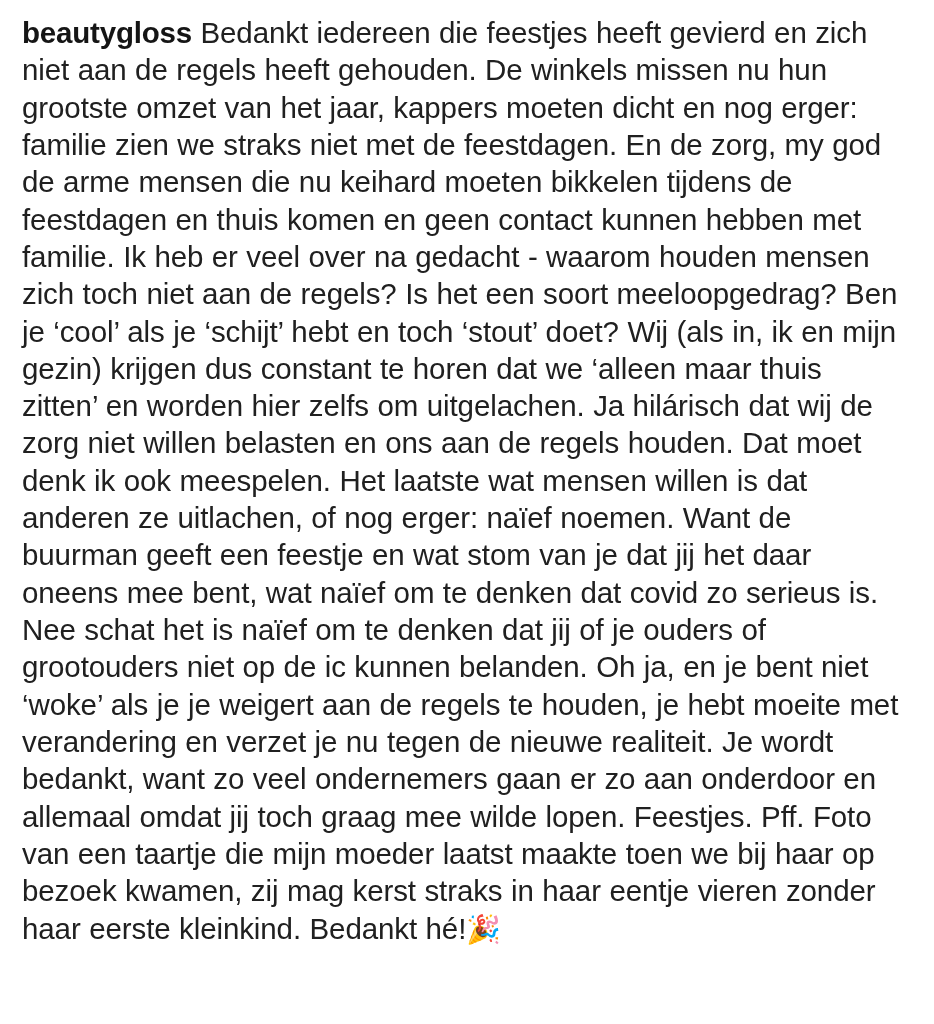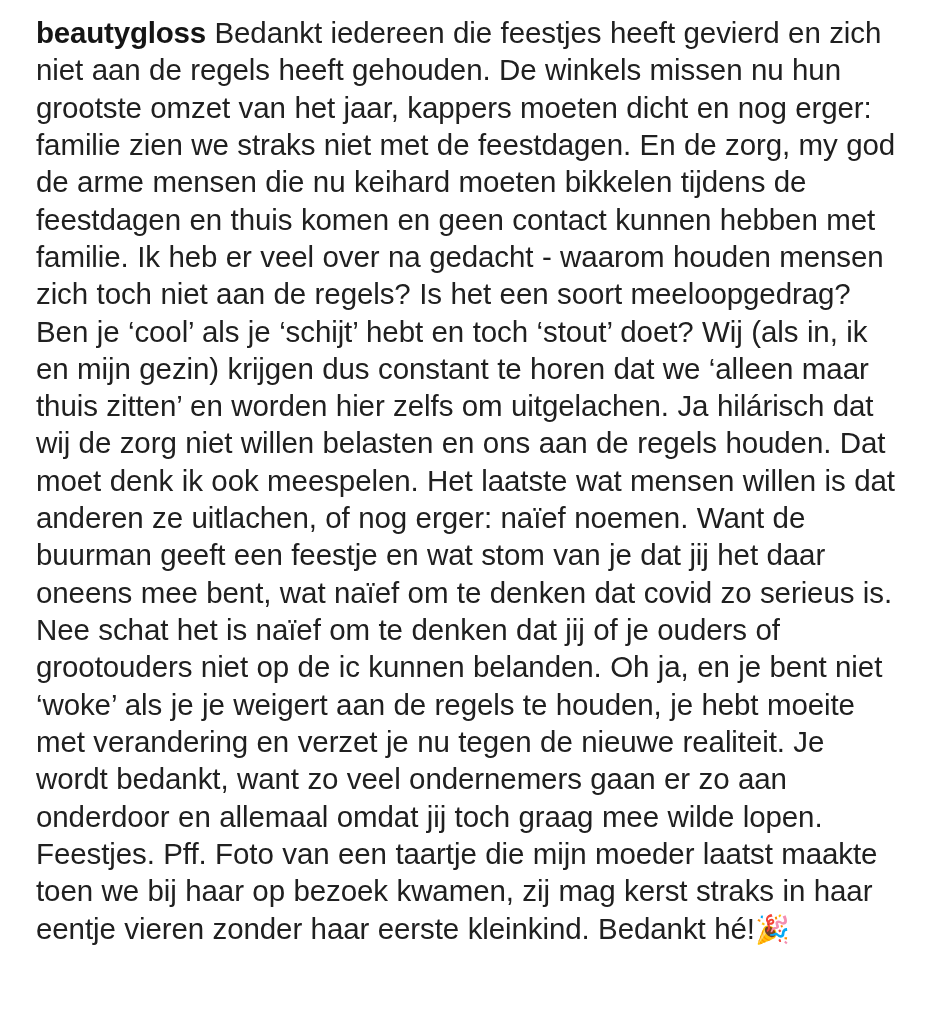--- a/index.html
+++ b/index.html
@@ -10,21 +10,21 @@
   body {
     width: 934px;
     height: 1024px;
     font-family: "Liberation Sans", sans-serif;
     color: #1a1a1a;
     overflow: hidden;
   }
   .caption-block {
     box-sizing: border-box;
     width: 934px;
-    padding: 14px 30px 10px 36px;
+    padding: 14px 30px 10px 22px;
   }
   .caption-text {
     font-size: 29.5px;
     line-height: 1.265;
     letter-spacing: -0.1px;
     color: #202020;
     word-spacing: 0.4px;
     text-align: left;
   }
   .username {

